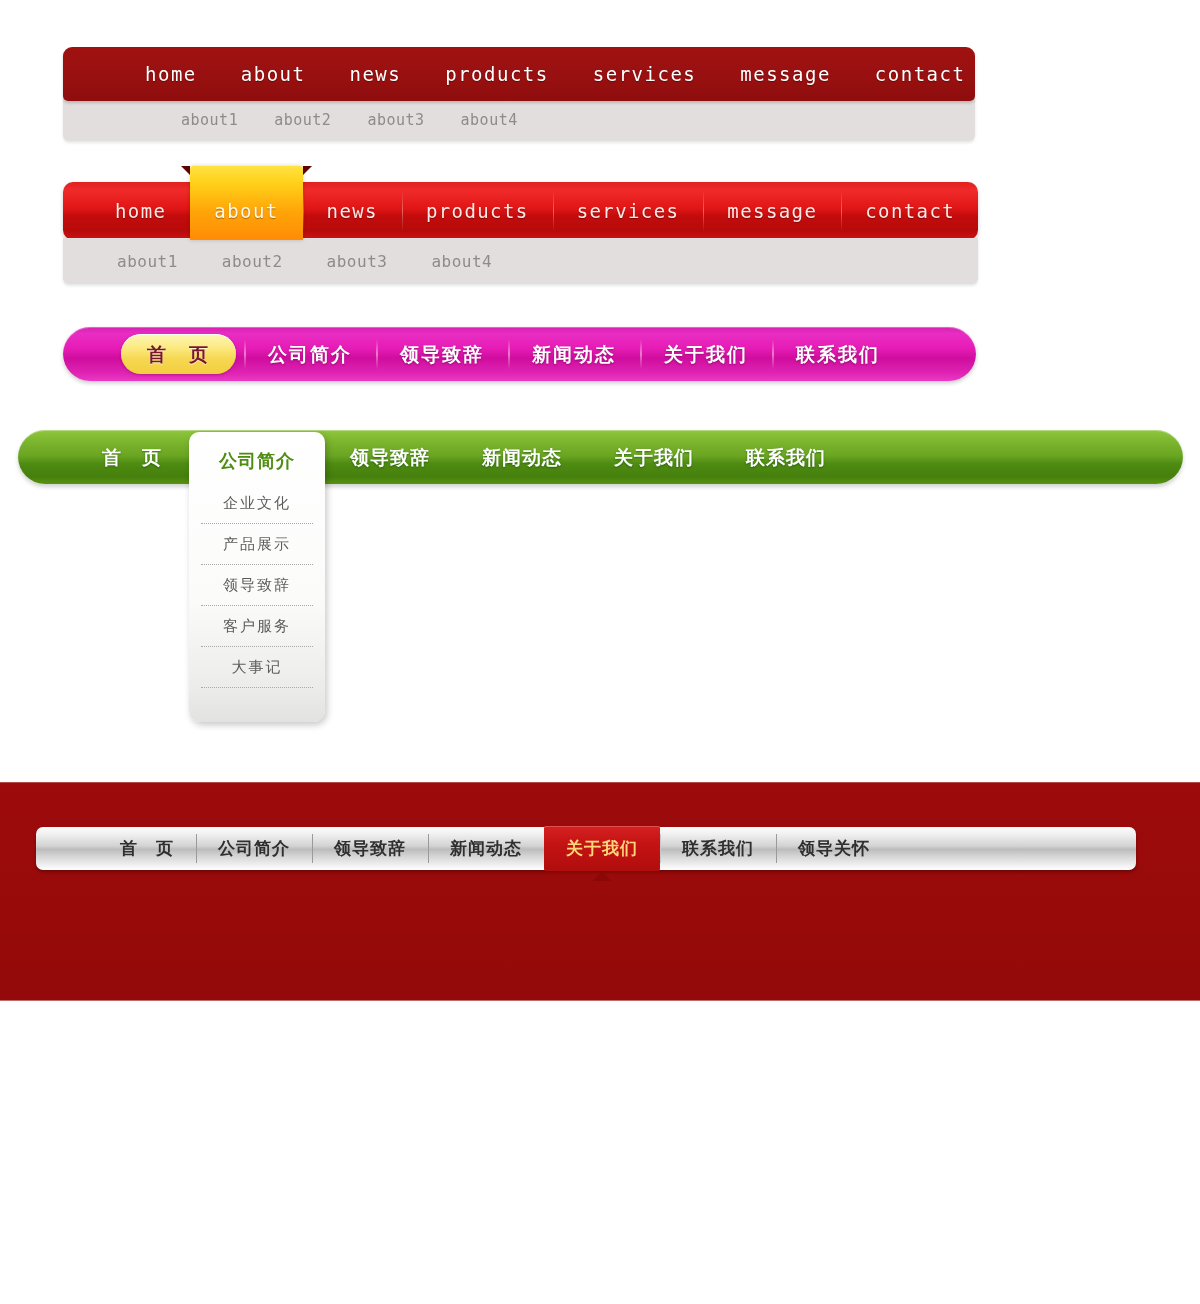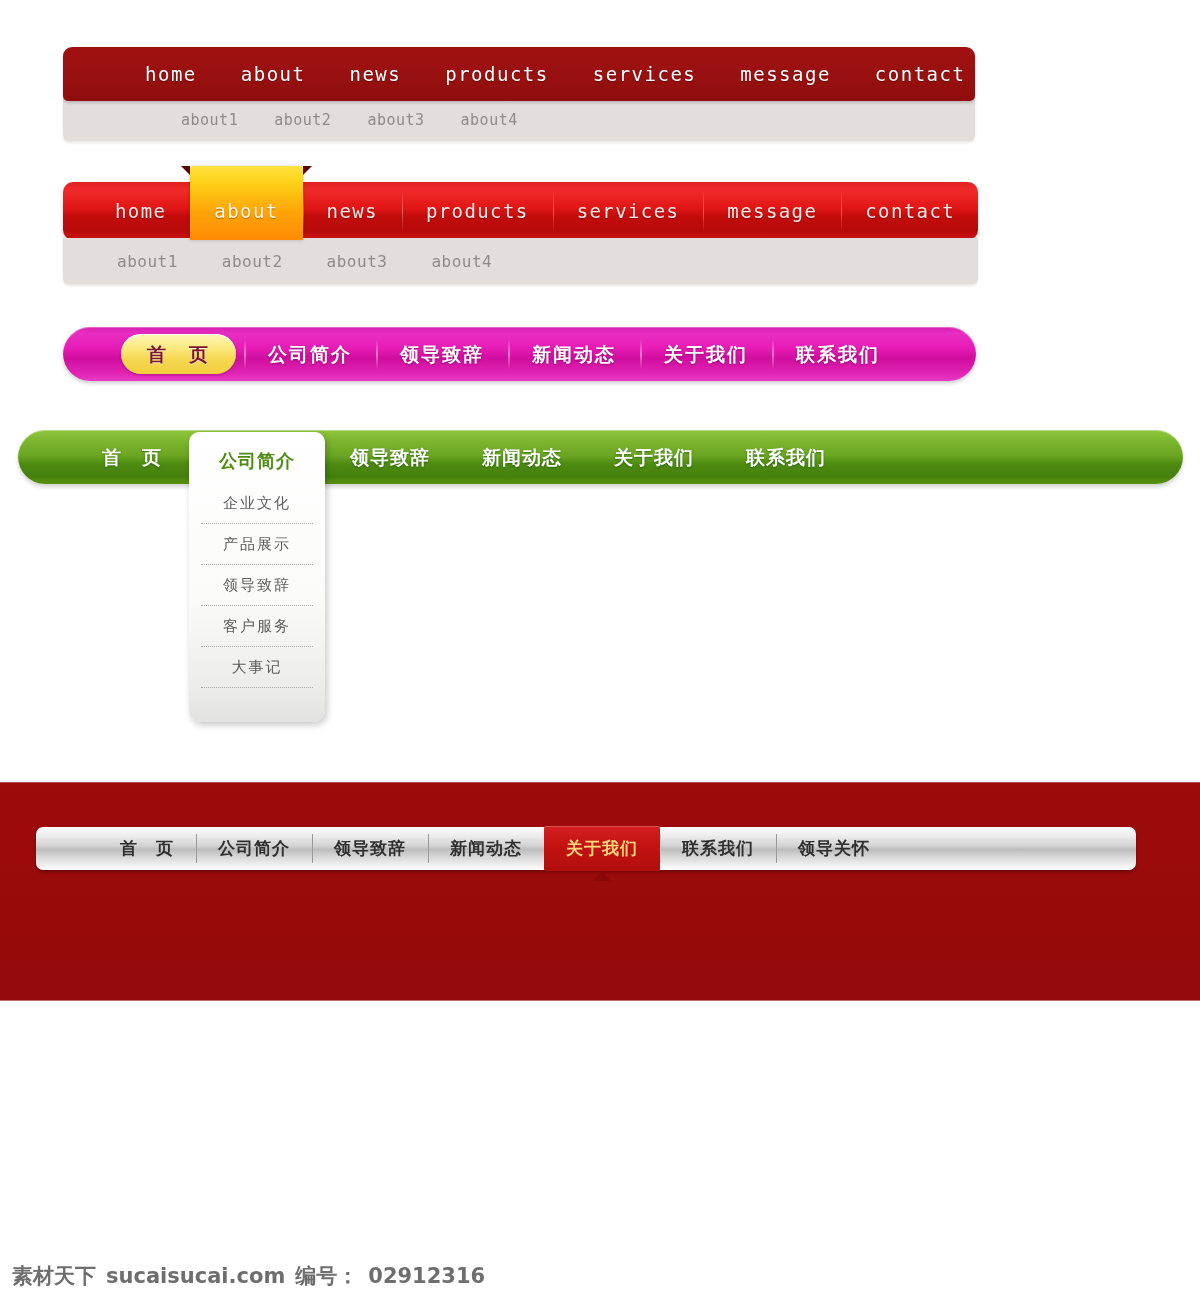--- a/index.html
+++ b/index.html
@@ -386,20 +386,14 @@
       <span class="silver-item">新闻动态</span>
       <span class="silver-item active">
         <span>关于我们</span>
         <span class="caret"></span>
       </span>
       <span class="silver-item">联系我们</span>
       <span class="silver-item">领导关怀</span>
     </div>
   </div>
 
-  <div class="footer">
-    <span class="cn">素材天下</span>
-    <span class="dom">sucaisucai.com</span>
-    <span class="cn">编号：</span>
-    <span class="dom">02912316</span>
-  </div>
 
 </div>
 
 </body></html>

